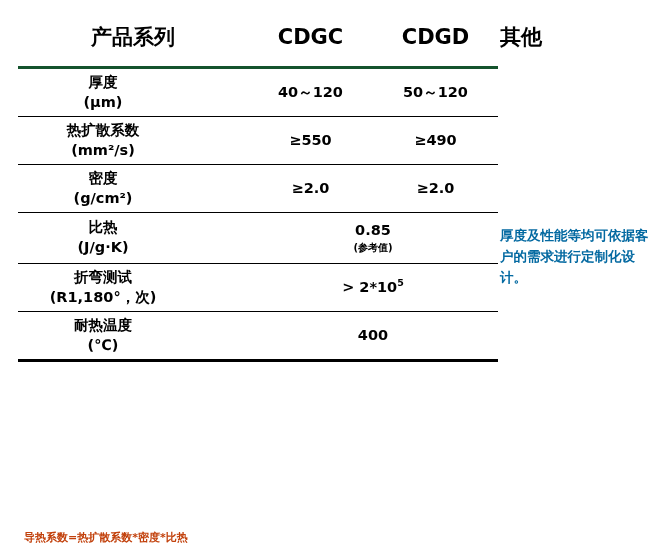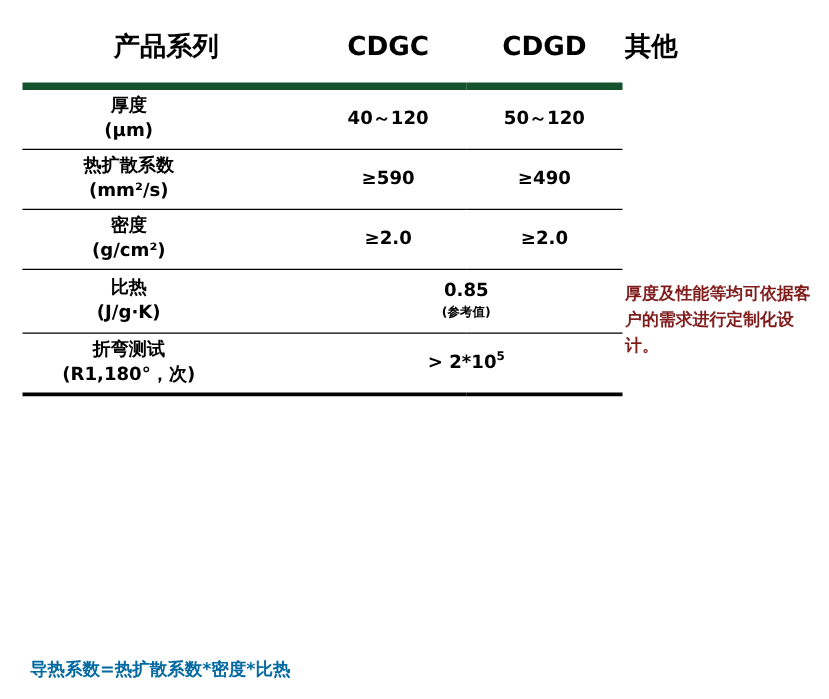--- a/index.html
+++ b/index.html
@@ -42,21 +42,21 @@
     margin: 0;
     vertical-align: middle;
     text-align: center;
     font-weight: bold;
   }
 
   
   tr.header-row td {
     height: 58px;
     font-size: 21px;
-    border-bottom: 6px solid #14532d;
+    border-bottom: 3px solid #14532d;
   }
   tr.header-row td.head-product {
     font-size: 21px;
   }
 
   
   tr.body-row td {
     height: 47px;
     border-bottom: 1.5px solid #000;
     font-size: 14.5px;
@@ -97,43 +97,43 @@
   
   .side-note {
     position: absolute;
     left: 500px;
     top: 225px;
     width: 155px;
     font-size: 13.5px;
     font-weight: bold;
     line-height: 1.55;
     text-align: left;
-    color: #7f1d1d;
+    color: #0369a1;
   }
 
   
   .other-header {
     position: absolute;
     left: 500px;
     top: 8px;
     width: 155px;
     height: 58px;
     line-height: 58px;
     font-size: 21px;
     font-weight: bold;
   }
 
   
   .footnote {
     position: absolute;
     left: 24px;
     bottom: 14px;
-    font-size: 14px;
-    font-weight: bold;
-    color: #0369a1;
+    font-size: 11px;
+    font-weight: bold;
+    color: #c2410c;
   }
 </style>
 </head>
 <body>
 
 <div id="spec-sheet">
 
   <table class="spec-table">
     <colgroup>
       <col class="c-param">
@@ -158,21 +158,21 @@
         <td class="value-cell">50～120</td>
       </tr>
 
 
       <tr class="body-row">
         <td class="param-cell">
           <span class="param-line1">热扩散系数</span>
           <span class="param-line2">(mm²/s)</span>
         </td>
         <td class="axis-cell"></td>
-        <td class="value-cell">≥590</td>
+        <td class="value-cell">≥550</td>
         <td class="value-cell">≥490</td>
       </tr>
 
       <tr class="body-row">
         <td class="param-cell">
           <span class="param-line1">密度</span>
           <span class="param-line2">(g/cm²)</span>
         </td>
         <td class="axis-cell"></td>
         <td class="value-cell">≥2.0</td>
@@ -196,20 +196,30 @@
           <span class="param-line1">折弯测试</span>
           <span class="param-line2">(R1,180°，次)</span>
         </td>
         <td class="axis-cell"></td>
         <td class="value-cell" colspan="2">
           <span>&gt; 2*10</span><sup>5</sup>
         </td>
       </tr>
 
 
+      <tr class="body-row">
+        <td class="param-cell">
+          <span class="param-line1">耐热温度</span>
+          <span class="param-line2">(℃)</span>
+        </td>
+        <td class="axis-cell"></td>
+        <td class="value-cell" colspan="2">
+          <span>400</span>
+        </td>
+      </tr>
     </tbody>
   </table>
 
   <div class="other-header">其他</div>
 
   <div class="side-note">厚度及性能等均可依据客户的需求进行定制化设计。</div>
 
   <div class="footnote">导热系数=热扩散系数*密度*比热</div>
 
 </div>

